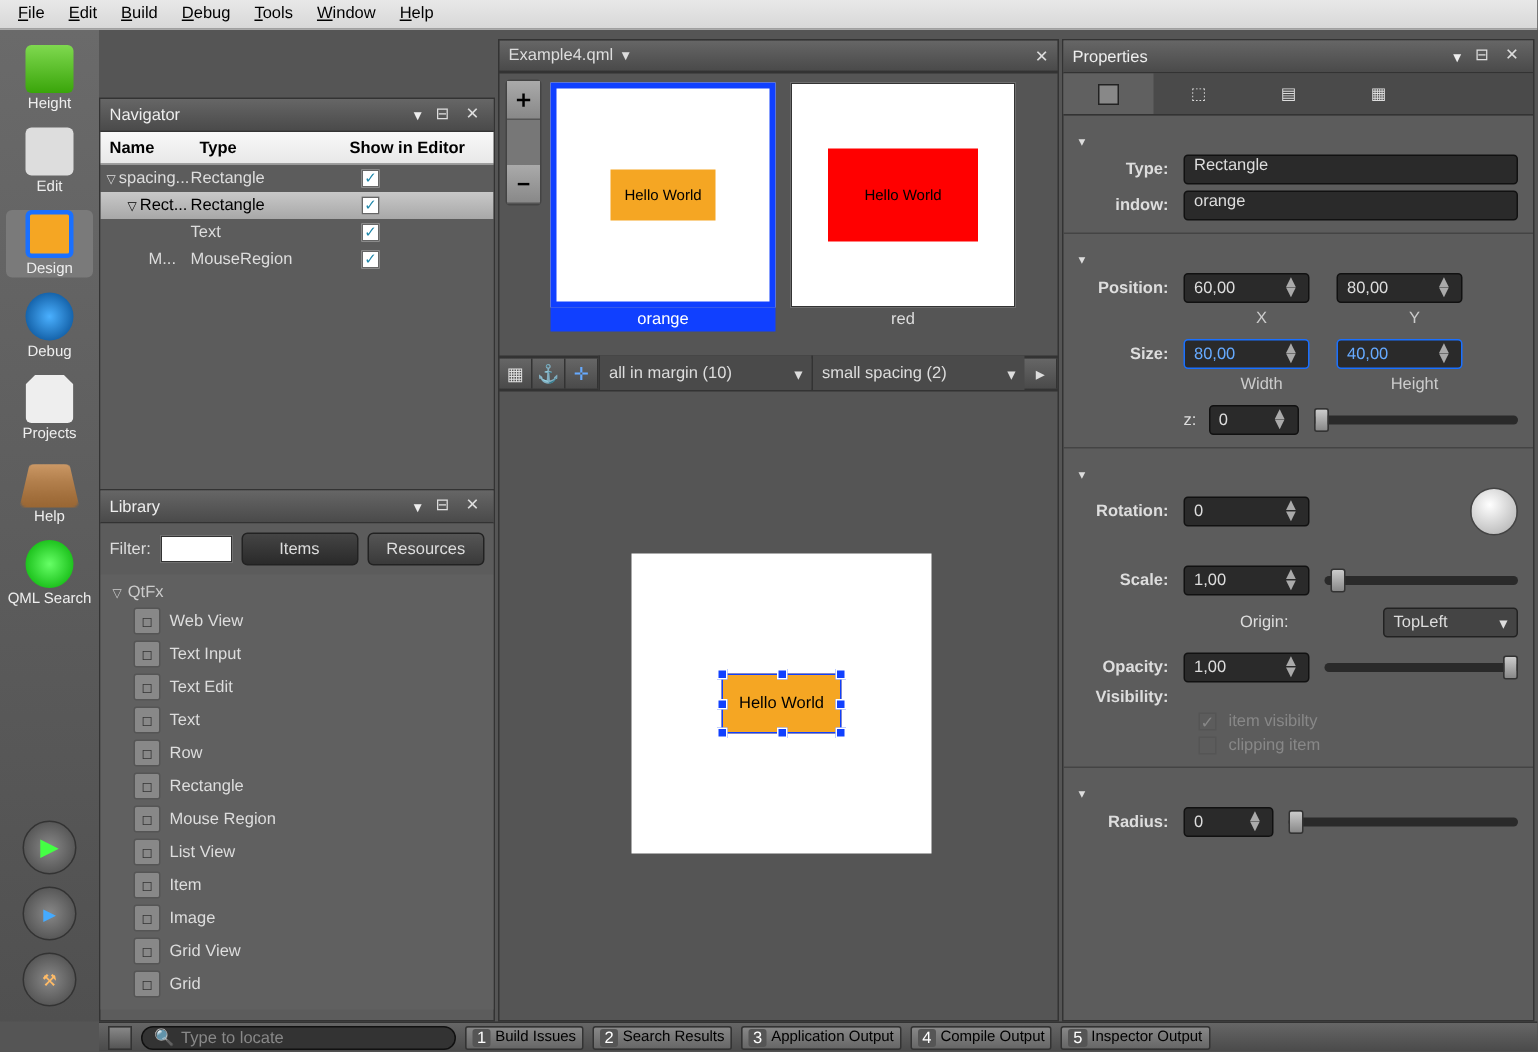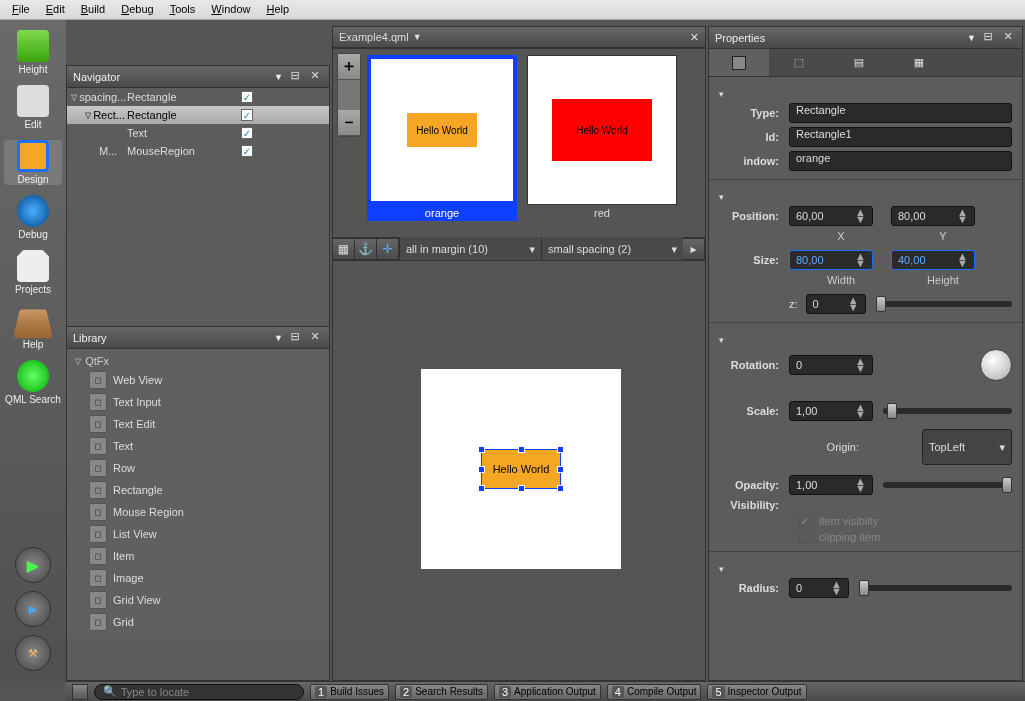--- a/index.html
+++ b/index.html
@@ -86,21 +86,21 @@
 .prop-input { flex:1; height:20px; background:#2a2a2a; border:1px solid #111; border-radius:3px; color:#ddd; padding:0 6px;}
 .prop-spin { width:84px; height:20px; background:#2a2a2a; border:1px solid #111; border-radius:3px; color:#ddd; padding:0 6px; display:flex; align-items:center; justify-content:space-between;gap:20px;}
 .spin-btns { display:flex; flex-direction:column; line-height:7px; font-size:7px; color:#aaa;}
 .prop-sub { display:flex; gap:18px; margin:2px 0 8px 80px;}
 .prop-sub div{ width:84px; text-align:center; color:#ccc;}
 .sect-tri { font-size:9px; margin-right:6px;}
 .prop-section { border-top:1px solid #444; margin:8px -10px; padding:8px 10px 0;}
 .slider { flex:1; height:6px; background:#2a2a2a; border-radius:3px; margin-left:10px; position:relative;}
 .slider-thumb{ position:absolute; top:-5px; width:10px; height:16px; background:linear-gradient(#ccc,#888); border:1px solid #333; border-radius:2px;}
 .dial { width:32px; height:32px; border-radius:16px; background:radial-gradient(circle at 40% 35%,#fff,#aaa); border:1px solid #444;}
-.combo { height:36px; background:#444; border:1px solid #222; border-radius:3px; padding:0 6px; display:flex;align-items:center;justify-content:space-between; width:90px;}
+.combo { height:20px; background:#444; border:1px solid #222; border-radius:3px; padding:0 6px; display:flex;align-items:center;justify-content:space-between; width:90px;}
 .chkrow { display:flex; align-items:center; gap:8px; margin:4px 0 4px 80px; color:#888;}
 .chkrow .chk2{width:12px;height:12px;border:1px solid #555;display:flex;align-items:center;justify-content:center;}
 
 
 .bottombar { position:absolute; left:66px; bottom:0; width:959px; height:20px; background:linear-gradient(#666,#4a4a4a); display:flex; align-items:center; border-top:1px solid #333;}
 .locate { flex:0 0 210px; height:16px; margin:0 6px; background:#333; border:1px solid #111; border-radius:8px; padding:0 8px; color:#888; display:flex;align-items:center;gap:4px;}
 .out-btn { display:flex; align-items:center; margin-right:6px; background:linear-gradient(#888,#666); border:1px solid #333; border-radius:2px; height:16px; padding:0 4px; color:#000; font-size:10px; cursor:pointer;}
 .out-btn .num{ background:#555; color:#fff; padding:0 3px; margin-right:3px; border-radius:2px;}
 .sq-btn{width:16px;height:16px;margin-left:6px;background:linear-gradient(#888,#555);border:1px solid #333;cursor:pointer;}
 </style>
@@ -159,20 +159,25 @@
   </div>
 </div>
 
 <div class="panel navigator">
   <div class="panel-header">
     <span class="title">Navigator</span>
     <span class="arrow">▼</span>
     <span class="hbtn">⊟</span>
     <span class="hbtn">✕</span>
   </div>
+  <div class="nav-cols">
+    <div class="c1">Name</div>
+    <div class="c2">Type</div>
+    <div class="c3">Show in Editor</div>
+  </div>
   <div class="nav-body" id="nav-body">
       <div class="nav-row">
         <div class="c1" style="padding-left:0px">
           <span class="tri">▽</span>
           <span>spacing...</span>
         </div>
         <div class="c2">Rectangle</div>
         <div class="c3"><span class="chk">✓</span></div>
       </div>
       <div class="nav-row sel">
@@ -199,20 +204,26 @@
       </div>
     </div>
 </div>
 
 <div class="panel library">
   <div class="panel-header">
     <span class="title">Library</span>
     <span class="arrow">▼</span>
     <span class="hbtn">⊟</span>
     <span class="hbtn">✕</span>
+  </div>
+  <div class="filter-row">
+    <span>Filter:</span>
+    <input value="" style="">
+    <button class="lib-btn active">Items</button>
+    <button class="lib-btn">Resources</button>
   </div>
   <div class="lib-body">
     <div class="lib-cat">
         <span class="tri">▽</span>
         <span>QtFx</span>
       </div>
     <div id="lib-items">
         <div class="lib-item">
           <div class="lib-icon">◻</div>
           <span>Web View</span>
@@ -347,24 +358,20 @@
   </div>
   <div class="prop-body">
     <div class="prop-row">
         <span class="sect-tri">▾</span>
       </div>
     <div class="prop-row">
         <div class="prop-label">Type:</div>
         <div class="prop-input">Rectangle</div>
       </div>
     <div class="prop-row">
-        <div class="prop-label">Id:</div>
-        <div class="prop-input">Rectangle1</div>
-      </div>
-    <div class="prop-row">
         <div class="prop-label">indow:</div>
         <div class="prop-input">orange</div>
       </div>
 
     <div class="prop-section">
     <div class="prop-row">
           <span class="sect-tri">▾</span>
         </div>
     <div class="prop-row">
           <div class="prop-label">Position:</div>

